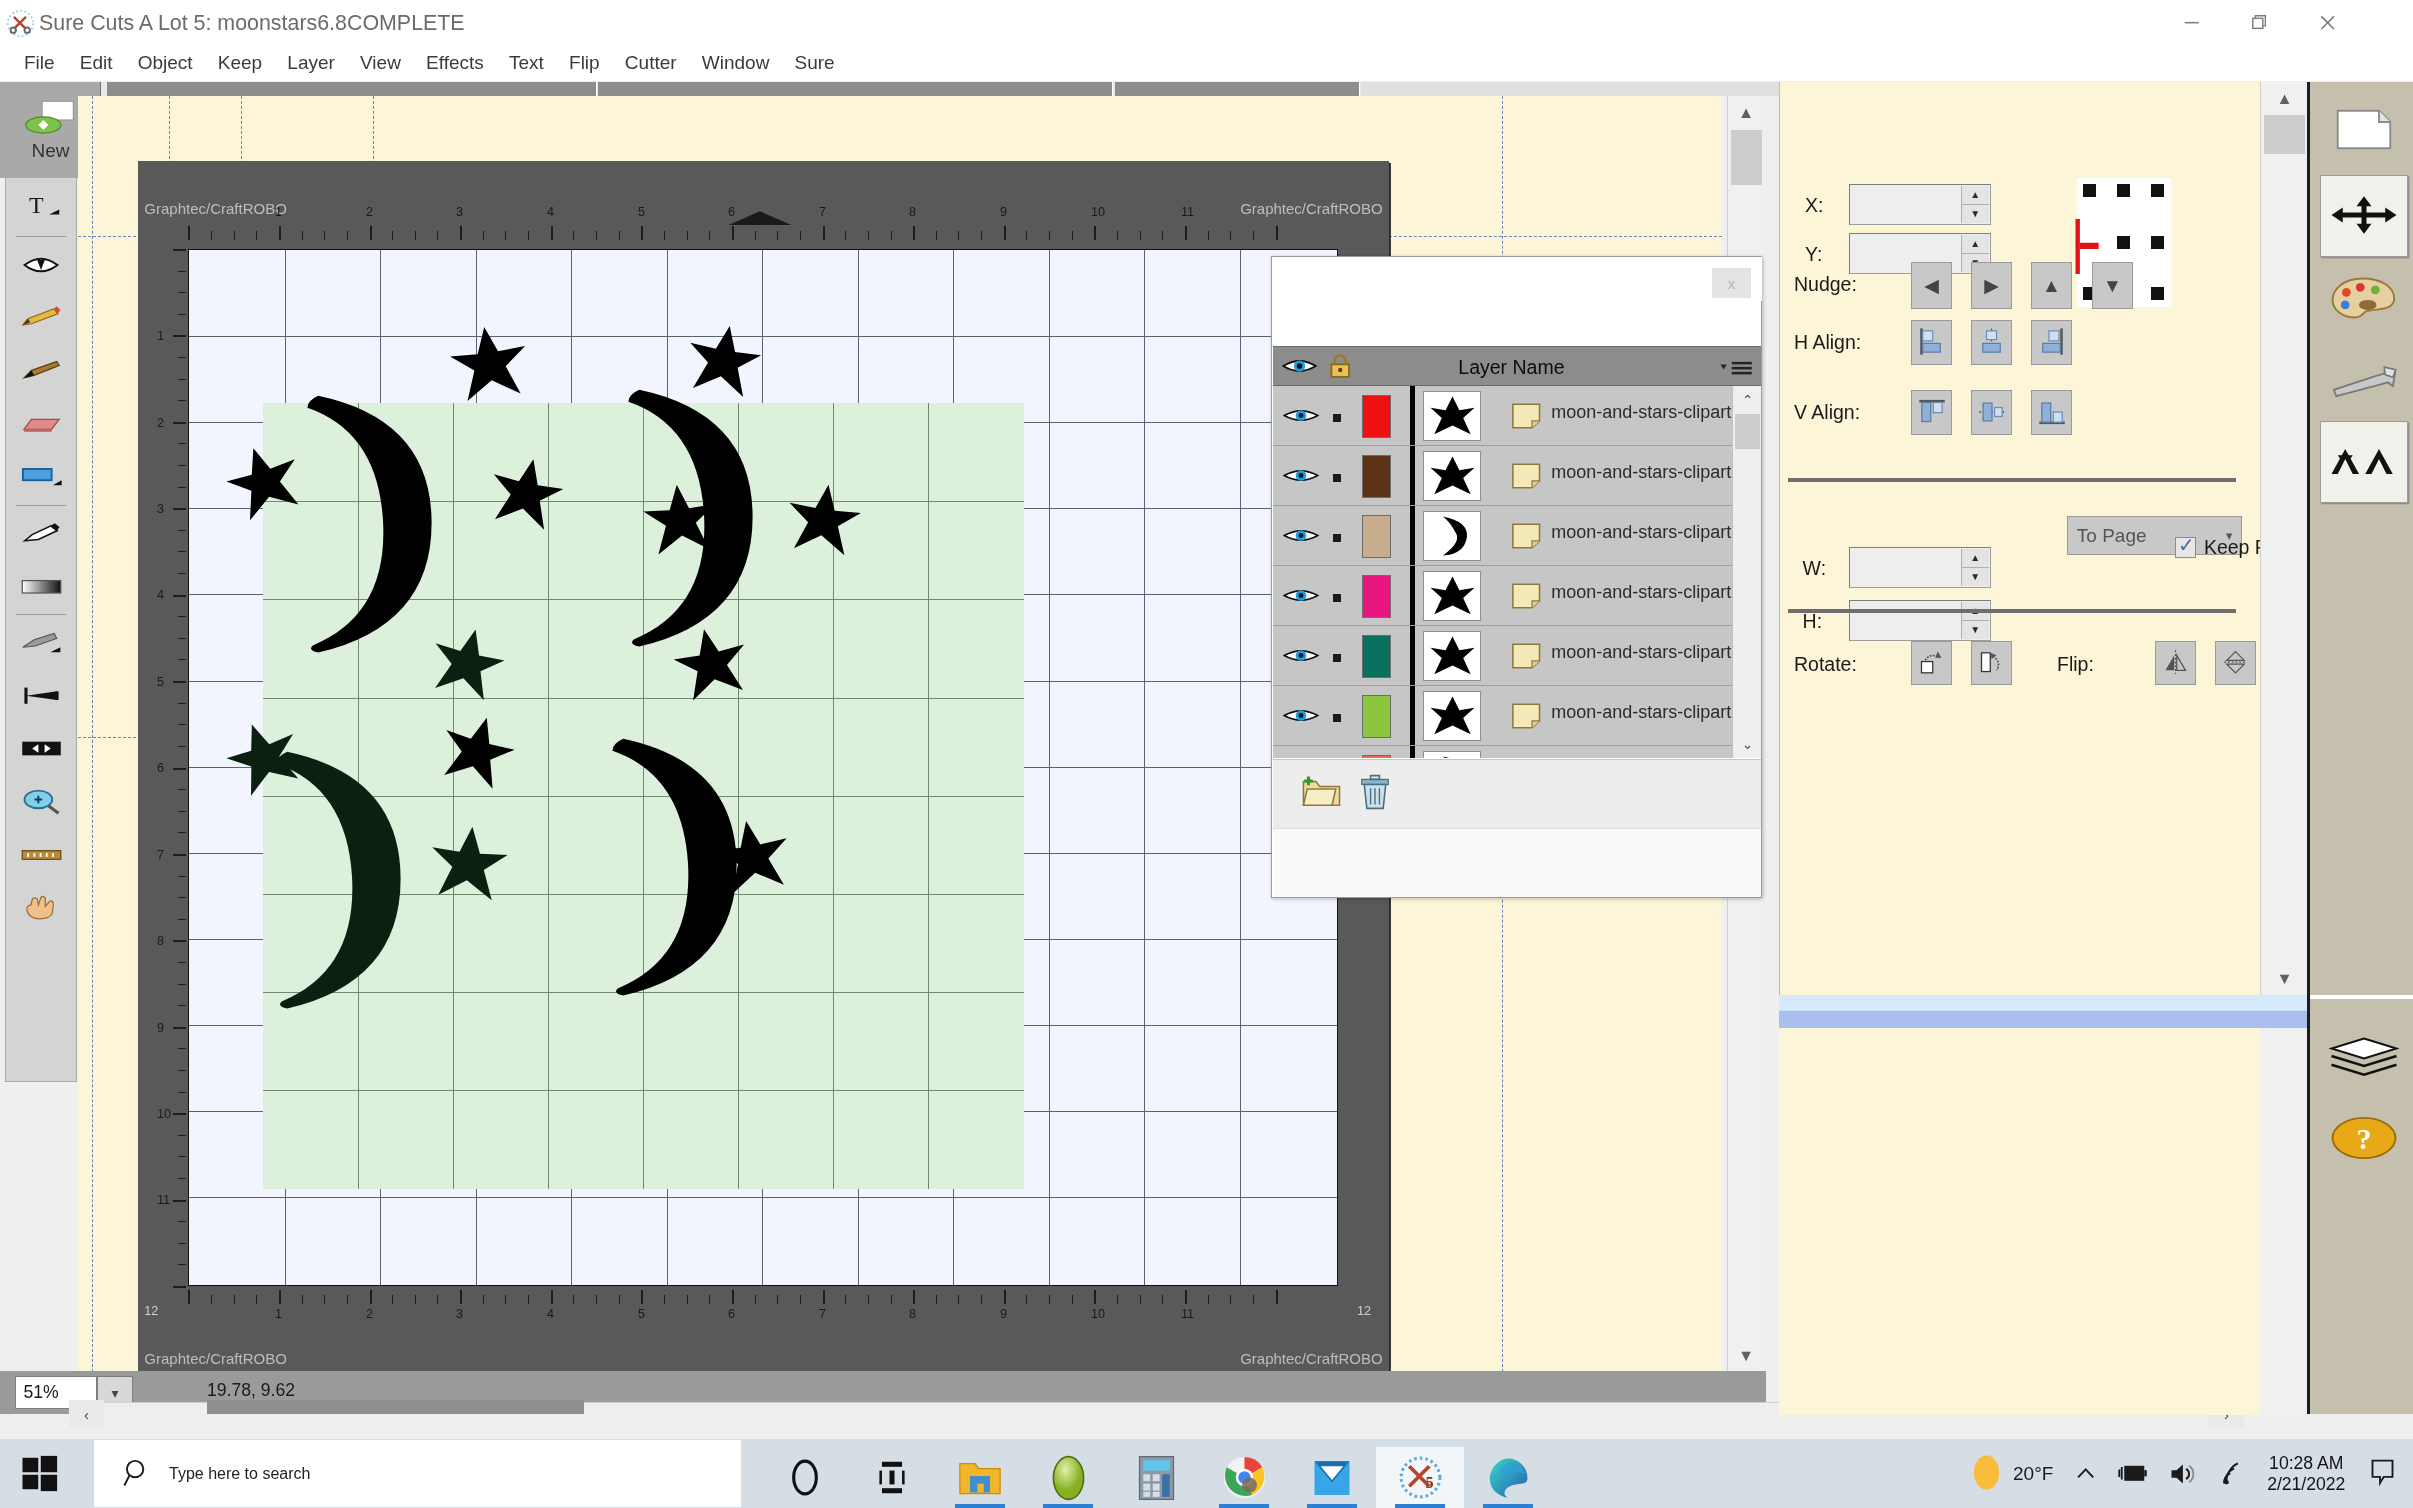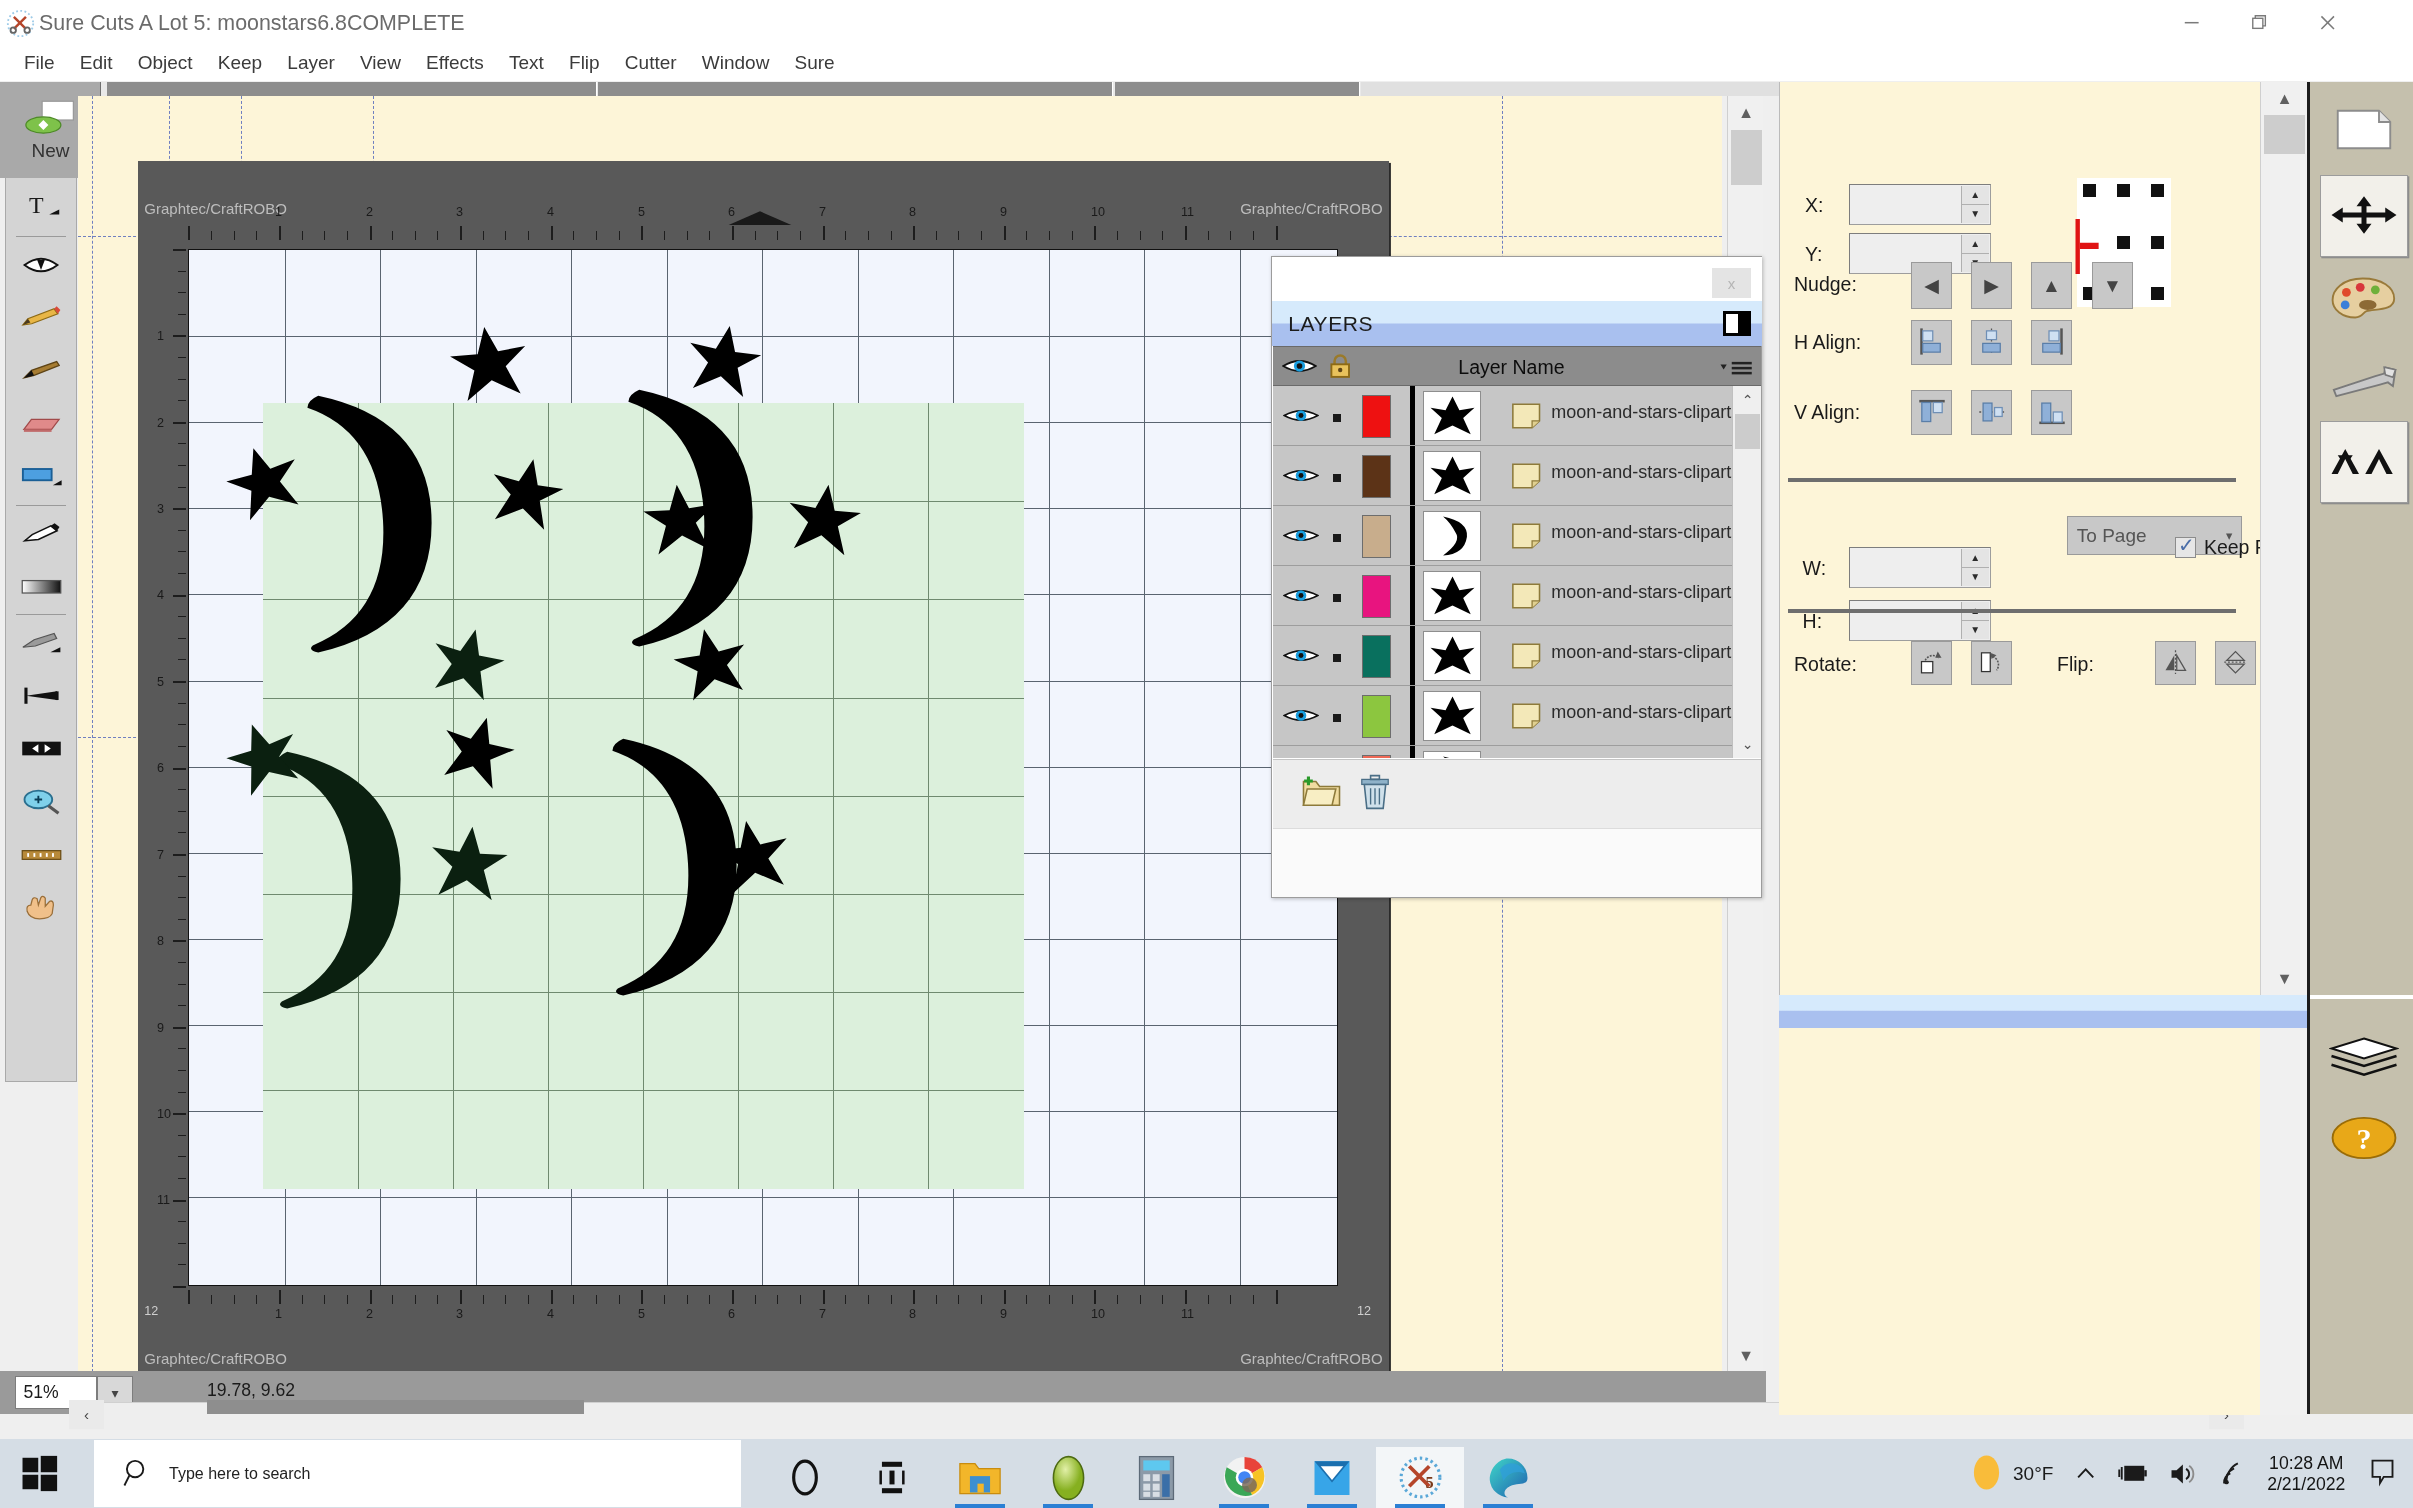--- a/index.html
+++ b/index.html
@@ -712,24 +712,20 @@
 </div>
 <div id="leftbsb"></div>
 <div class="hsb-arrow" style="left:69px;">‹</div>
 <div class="hsb-arrow" style="left:2209px;">›</div>
 <div style="position:absolute;left:207px;top:1400px;width:377px;height:14px;background:#8e8e8e;"></div>
 
 <div id="layerspanel">
   <div id="lp-tabstrip">
     <div id="lp-close">x</div>
   </div>
-  <div id="lp-header">
-    <div id="lp-title">LAYERS</div>
-    <div id="lp-dock"></div>
-  </div>
   <div id="lp-colhead">
     <span style="position:absolute;left:8.8px;top:8.8px;">
       <svg width="35" height="20" viewBox="0 0 56 32">
         <path d="M2 16 Q28 0 54 16 Q28 32 2 16 Z" fill="#fff" stroke="#111" stroke-width="3"></path>
         <circle cx="28" cy="16" r="9" fill="#1a9fe0"></circle>
           <circle cx="28" cy="16" r="4.5" fill="#111"></circle>
       </svg>
     </span>
     <span style="position:absolute;left:54px;top:6.3px;">
       <svg width="26.4" height="26.4" viewBox="0 0 42 42">
@@ -1245,21 +1241,21 @@
     <div class="tbrun"></div>
   </div>
 
   <div id="tray">
     <span class="trayitem">
       <span style="margin-right:10px;">
         <svg width="33" height="39" viewBox="0 0 52 62">
             <ellipse cx="26" cy="31" rx="20" ry="27" fill="#f9bc3a"></ellipse>
           </svg>
       </span>
-      <span style="font-size:19px;">30°F</span>
+      <span style="font-size:19px;">20°F</span>
     </span>
     <span class="trayitem">
       <svg width="21.4" height="21.4" viewBox="0 0 34 34">
           <path d="M5 23 L17 10 L29 23" fill="none" stroke="#1b1b1b" stroke-width="3"></path>
         </svg>
     </span>
     <span class="trayitem">
       <svg width="30" height="22.6" viewBox="0 0 48 36">
         <rect x="10" y="6" width="32" height="24" fill="#1b1b1b"></rect>
         <rect x="42" y="13" width="4" height="10" fill="#1b1b1b"></rect>

